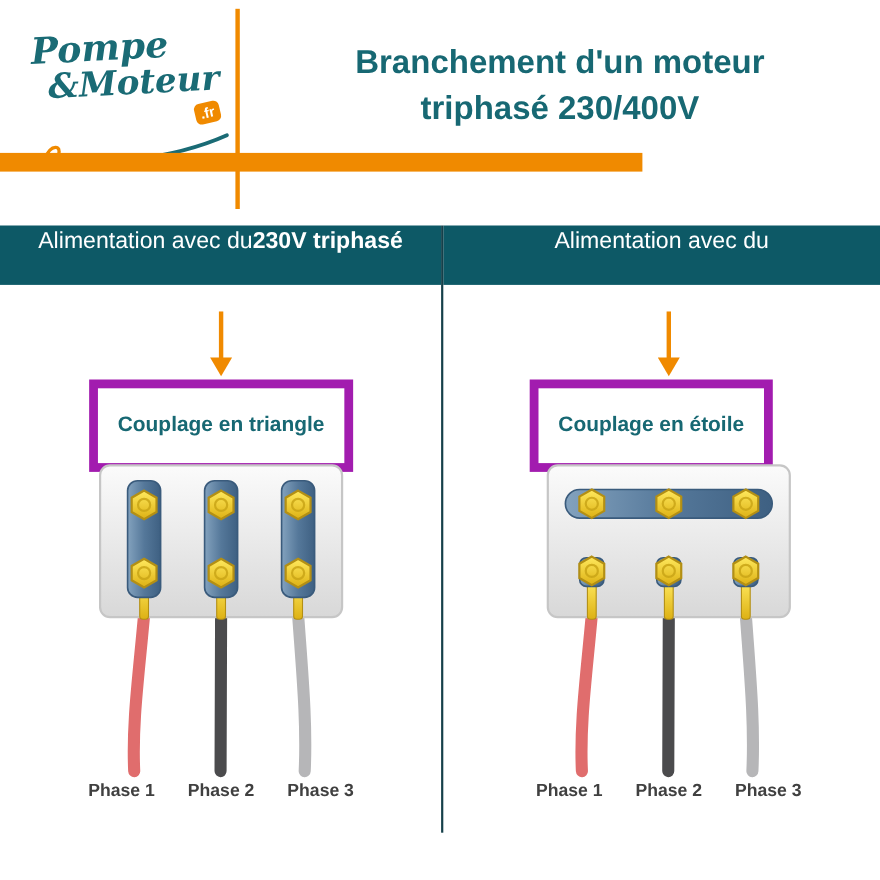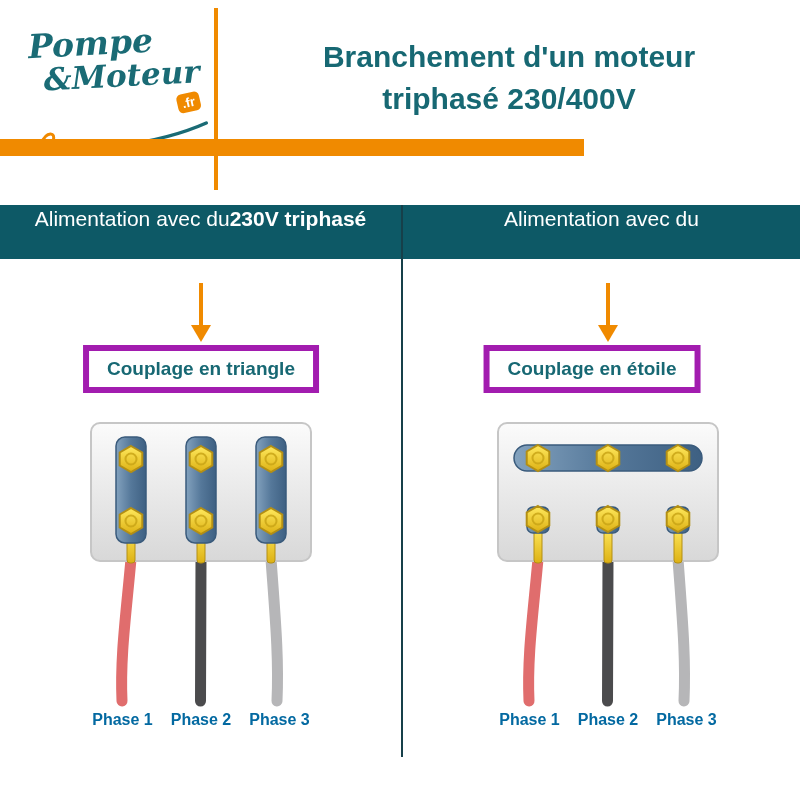--- a/index.html
+++ b/index.html
@@ -22,28 +22,28 @@
   .col-header{position:absolute;top:205px;height:54px;background:#0d5966;color:#fff;display:flex;flex-direction:row;align-items:flex-start;justify-content:center}
   .col-header .l1{font-size:21px;line-height:28px}
   .col-header .l2{font-size:21px;line-height:28px;font-weight:bold}
   .col-header.left{left:0;width:401px}
   .col-header.right{left:403px;width:397px}
   .col-divider{position:absolute;left:401px;top:205px;width:2px;height:552px;background:#16404a}
 
   .arrow{position:absolute;top:283px;transform:translateX(-50%)}
   .arrow.left{left:201px}.arrow.right{left:608px}
 
-  .coupling{position:absolute;top:345px;transform:translateX(-50%);border:6px solid #a21caf;background:#fff;color:#176873;font-weight:bold;font-size:19px;padding:7px 18px;white-space:nowrap}
+  .coupling{position:absolute;top:345px;transform:translateX(-50%);border:8px solid #a21caf;background:#fff;color:#176873;font-weight:bold;font-size:19px;padding:23px 18px;white-space:nowrap}
   .coupling.left{left:201px}.coupling.right{left:592px}
 
   .illus{position:absolute;top:415px;width:260px;height:300px;transform:translateX(-50%)}
   .illus.left{left:201px}.illus.right{left:608px}
   .wire{fill:none;stroke-width:11;stroke-linecap:round}
 
-  .phases{position:absolute;top:711px;display:flex;justify-content:center;gap:18px;color:#0369a1;font-size:16px;font-weight:bold}
+  .phases{position:absolute;top:711px;display:flex;justify-content:center;gap:30px;color:#404040;font-size:16px;font-weight:bold}
   .phases.left{left:1px;width:400px}
   .phases.right{left:410px;width:396px}
   .phases span{white-space:nowrap}
 </style>
 </head>
 <body>
 
 <div class="page">
 
   <svg width="0" height="0" style="position:absolute" aria-hidden="true">

